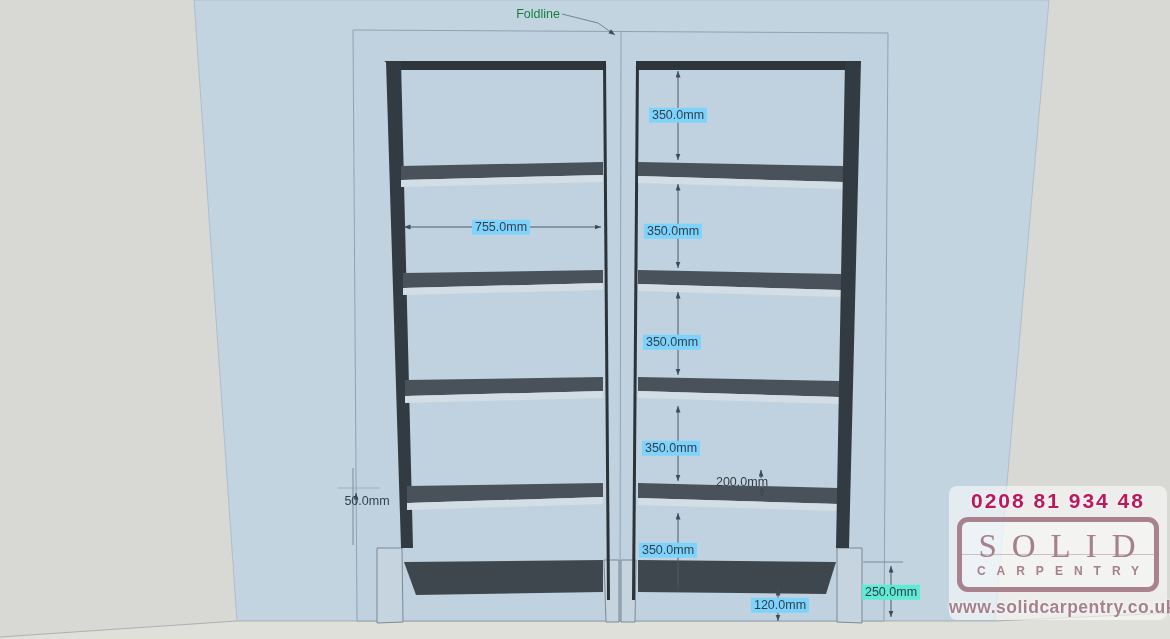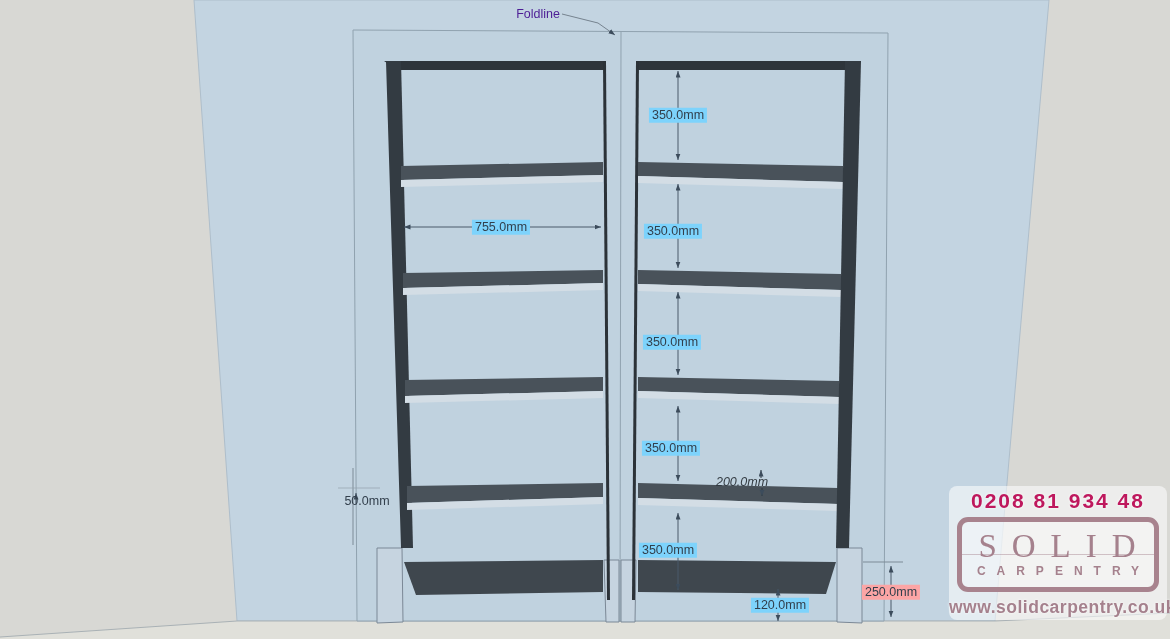--- a/index.html
+++ b/index.html
@@ -4,21 +4,21 @@
 <style>
   html,body{margin:0;padding:0;background:#d8d8d4;}
   .stage{position:relative;width:1170px;height:639px;overflow:hidden;
          font-family:"Liberation Sans",sans-serif;}
   .scene{position:absolute;left:0;top:0;}
   .lbl{position:absolute;transform:translate(-50%,-50%);font-size:12.5px;
        color:#323f4c;white-space:nowrap;line-height:1;}
   .lbl.bg{background:#7dd3fc;padding:1px 3px;}
   .lbl.dark{color:#333b42;}
   .foldline-lbl{position:absolute;transform:translate(-100%,-50%);font-size:12.5px;
-       color:#4c1d95;white-space:nowrap;}
+       color:#15803d;white-space:nowrap;}
   
   .brand{position:absolute;left:949px;top:486px;width:218px;text-align:center;
          background:rgba(255,255,255,0.55);border-radius:8px;padding:3px 0 2px;}
   .brand-phone{font-size:21px;font-weight:bold;color:#be185d;letter-spacing:2px;
          text-shadow:0 0 3px #fff;}
   .brand-box{margin:4px 8px 0;border:5px solid #a8838e;border-radius:11px;
          background:rgba(255,255,255,0.35);padding:7px 0 9px;}
   .brand-word{font-family:"Liberation Serif",serif;font-size:33px;color:#a5818d;
          letter-spacing:15px;padding-left:13px;line-height:1.05;
          background-image:linear-gradient(to bottom,
@@ -133,25 +133,25 @@
   <div class="lbl bg" style="left:678px;top:115px;">350.0mm</div>
   <div class="lbl bg" style="left:673px;top:231px;">350.0mm</div>
   <div class="lbl bg" style="left:672px;top:342px;">350.0mm</div>
   <div class="lbl bg" style="left:671px;top:448px;">350.0mm</div>
   <div class="lbl bg" style="left:668px;top:550px;">350.0mm</div>
 
   <div class="lbl bg" style="left:501px;top:227px;">755.0mm</div>
 
   <div class="lbl" style="left:359px;top:501px;margin-left:8px;">50.0mm</div>
 
-  <div class="lbl dark" style="left:742px;top:482px;font-style:italic;">200.0mm</div>
+  <div class="lbl dark" style="left:742px;top:482px;">200.0mm</div>
 
   <div class="lbl bg" style="left:780px;top:605px;">120.0mm</div>
 
-  <div class="lbl" style="left:891px;top:592px;background:#fca5a5;padding:1px 3px;">250.0mm</div>
+  <div class="lbl" style="left:891px;top:592px;background:#5eead4;padding:1px 3px;">250.0mm</div>
 
   <div class="brand">
     <div class="brand-phone">0208 81 934 48</div>
     <div class="brand-box">
       <div class="brand-word">SOLID</div>
       <div class="brand-sub">CARPENTRY</div>
     </div>
     <div class="brand-site">www.solidcarpentry.co.uk</div>
   </div>
 

